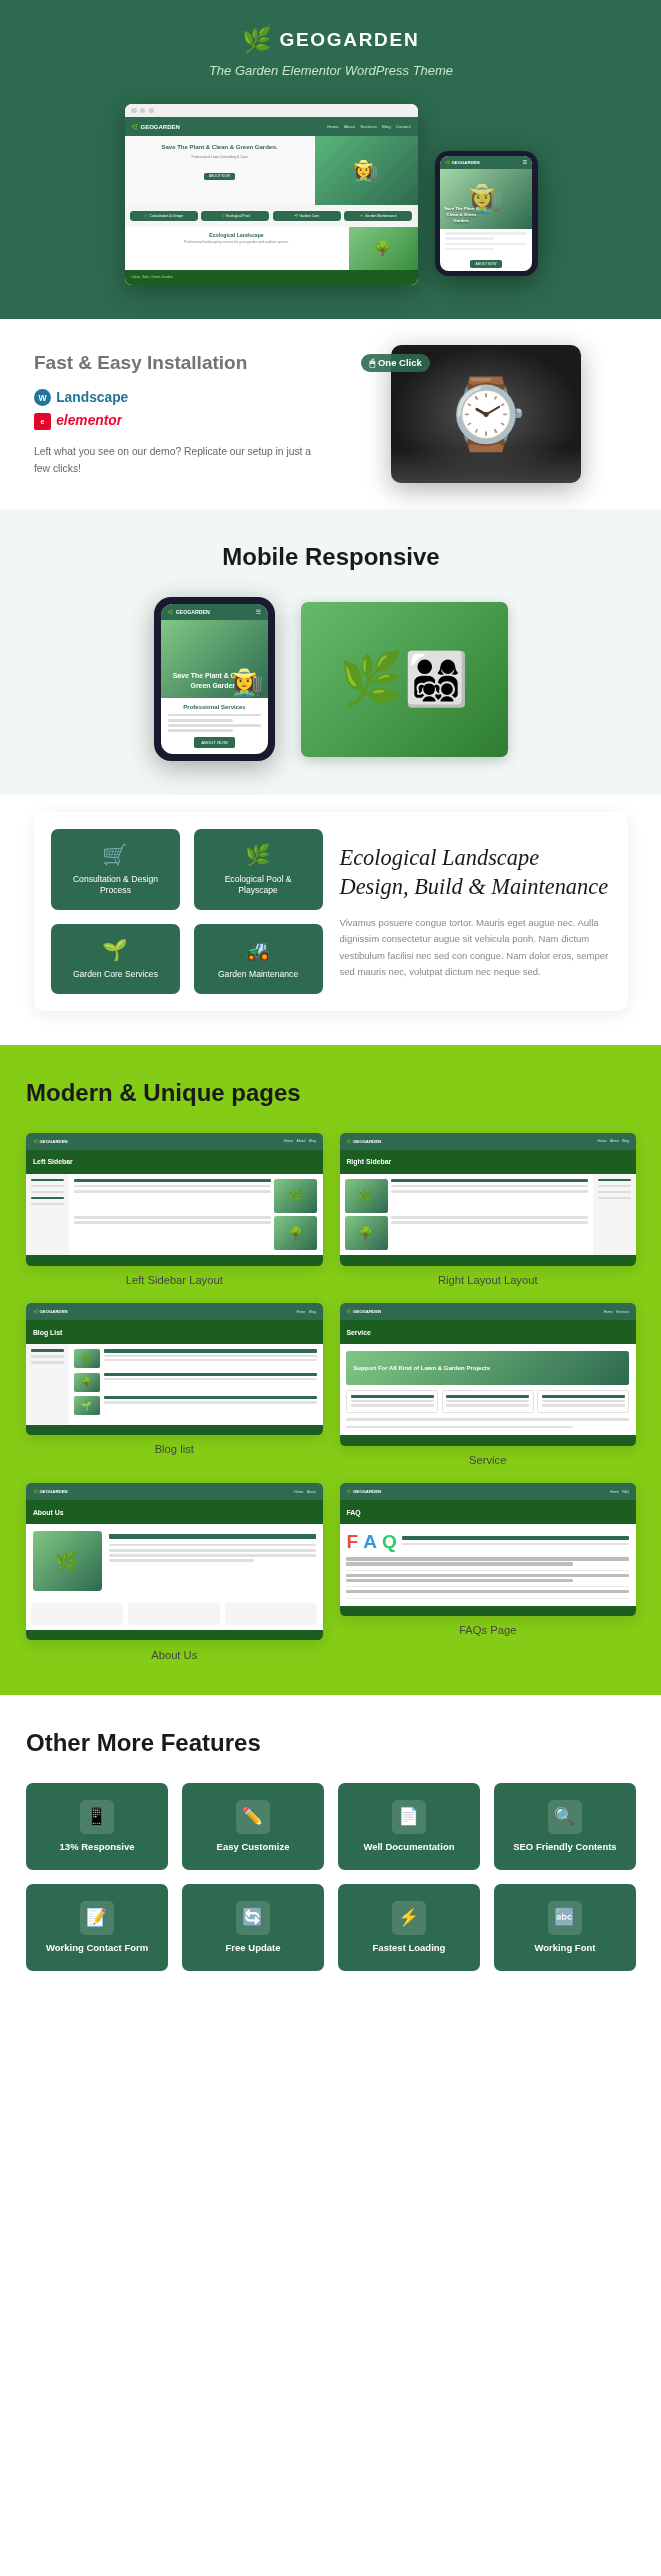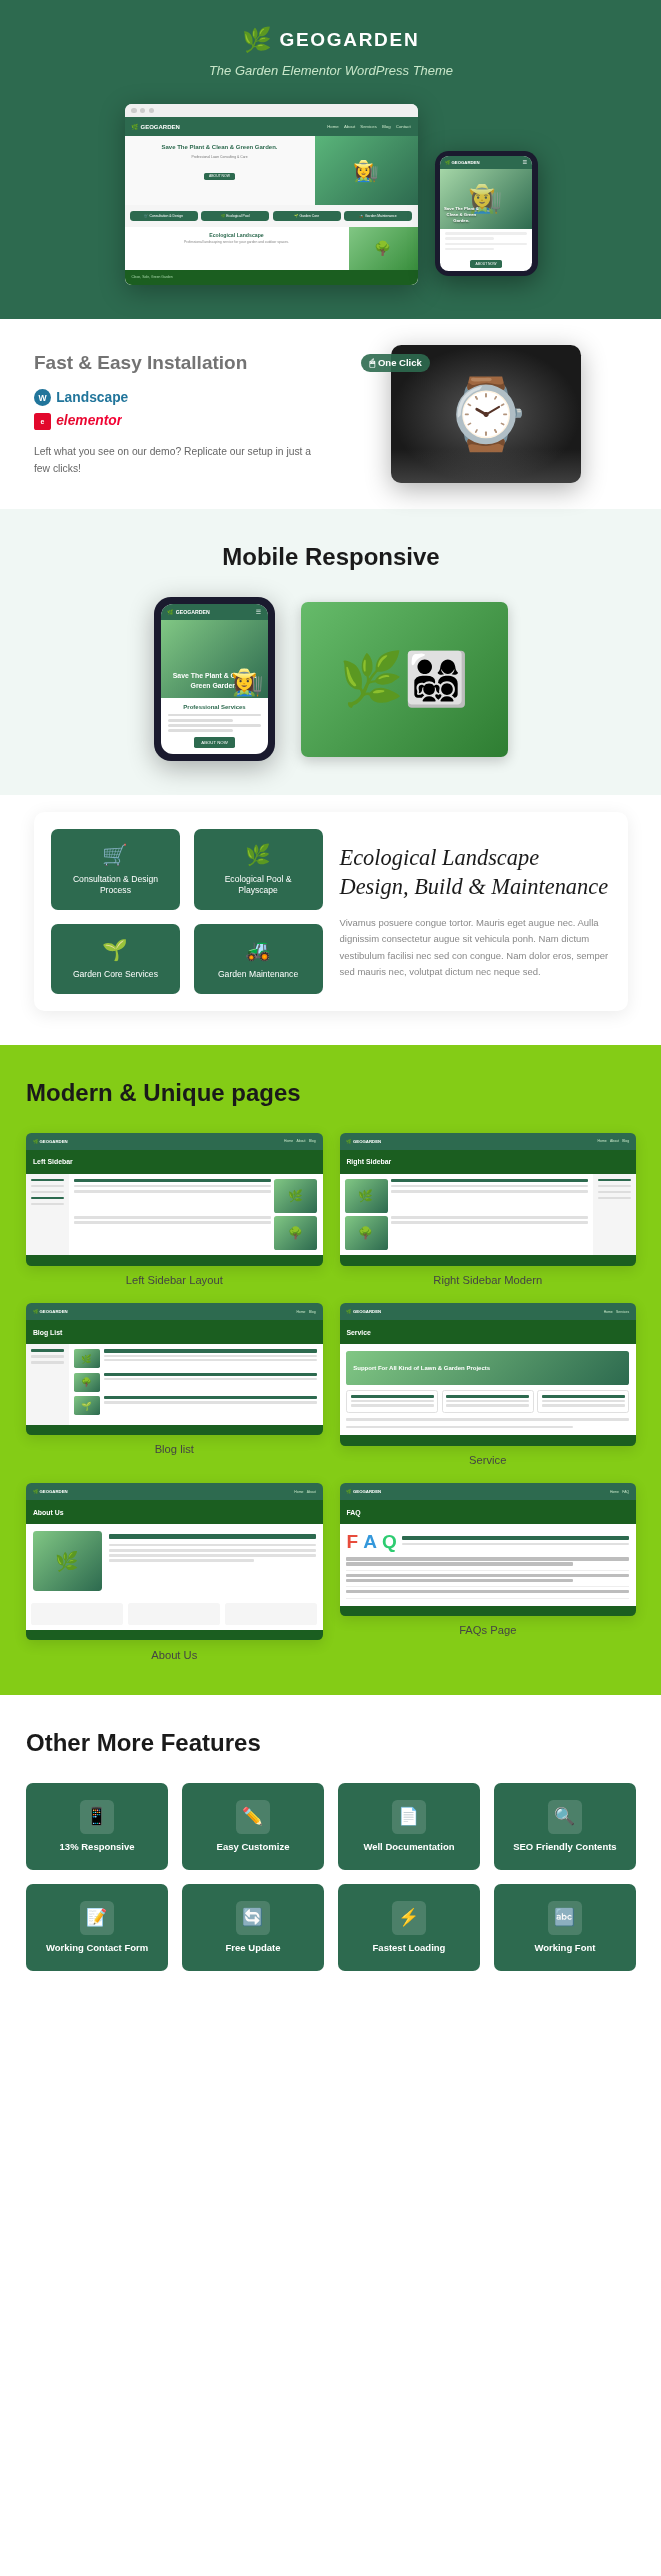--- a/index.html
+++ b/index.html
@@ -985,21 +985,21 @@
           </div>
           <div class="page-sidebar">
             <div class="sidebar-line active"></div>
             <div class="sidebar-line"></div>
             <div class="sidebar-line"></div>
             <div class="sidebar-line"></div>
           </div>
         </div>
         <div class="page-footer"></div>
       </div>
-      <span class="page-label">Right Sidebar Modern</span>
+      <span class="page-label">Right Layout Layout</span>
     </div>
 
     <div class="page-item">
       <div class="page-preview">
         <div class="page-preview-header">
           <span class="page-preview-logo">🌿 GEOGARDEN</span>
           <div class="page-preview-nav">
             <span>Home</span>
               <span>Blog</span>
           </div>

